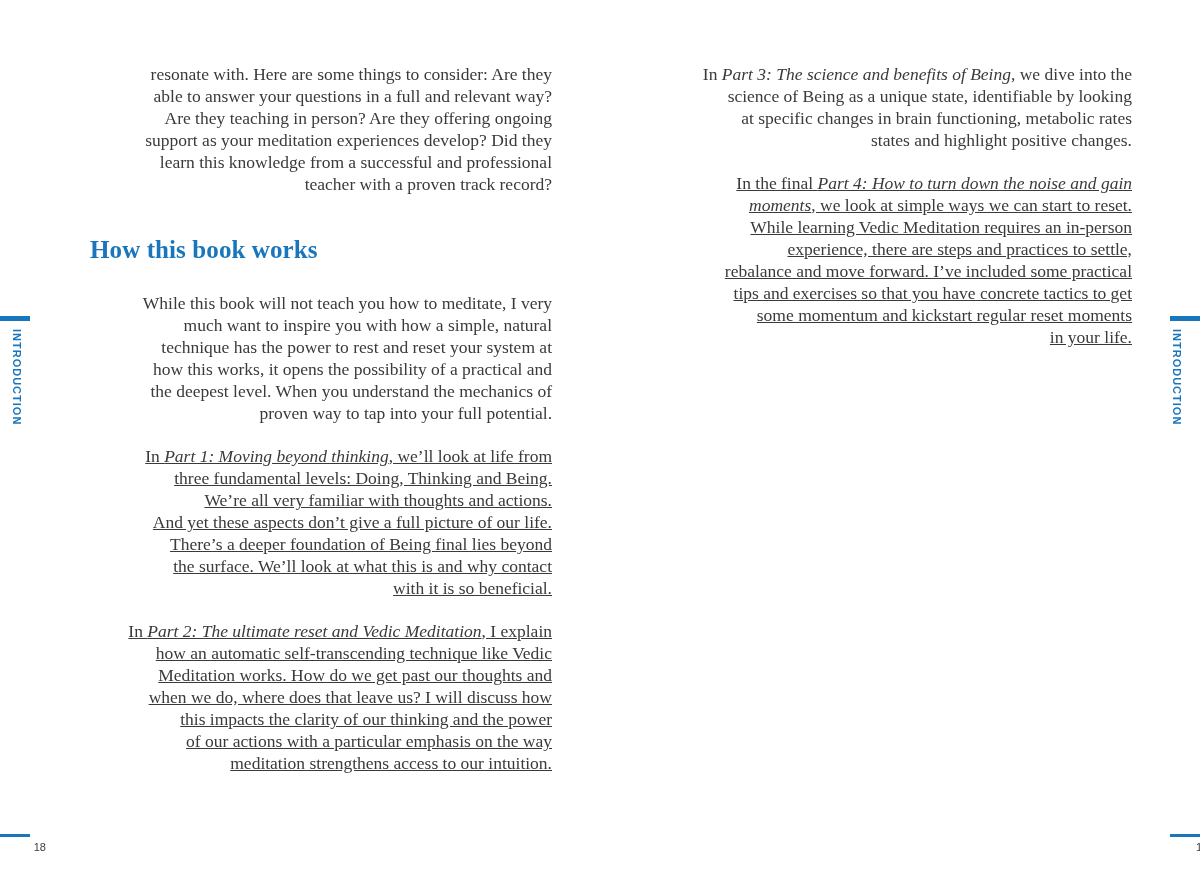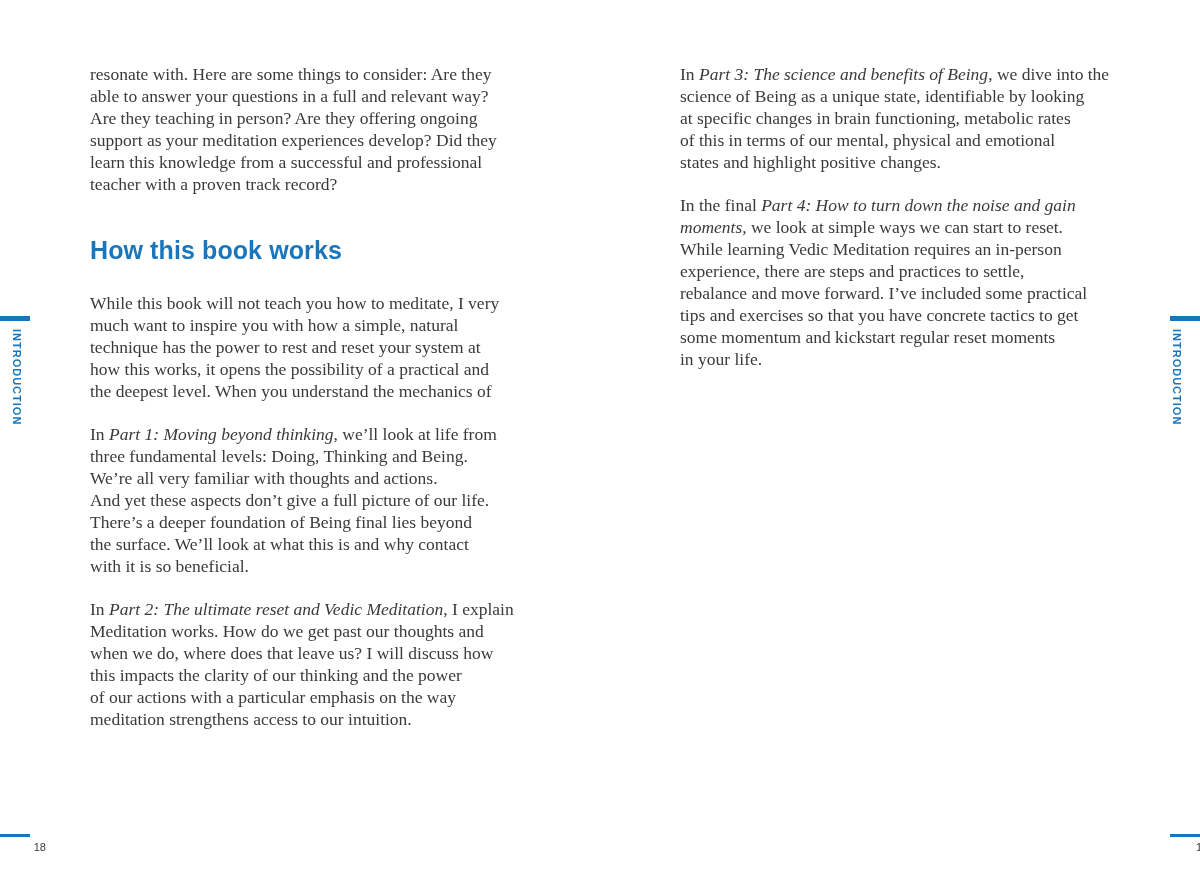--- a/index.html
+++ b/index.html
@@ -12,29 +12,29 @@
   }
   .spread { position: absolute; inset: 0; }
 
   .column {
     position: absolute; top: 63px; color: var(--ink);
     font-size: 17.5px;
   }
   .column.left  { left: 90px;  width: 462px; }
   .column.right { left: 680px; width: 452px; }
 
-  .para { margin: 0; }
+  .para { margin: 0; text-align: right; }
   .para .line { height: 22px; line-height: 22px; white-space: pre; }
   .para .em { font-style: italic; }
-  .para.gap { margin-top: 21px; }
+  .para.gap { margin-top: 21px; text-decoration: underline; }
   .para.gap-lg { margin-top: 28px; }
 
   h2.heading {
     margin: 41px 0 0 0; padding: 0;
-    font-family: Liberation Sans, sans-serif;
+    font-family: Liberation Serif, serif;
     font-weight: 700; font-size: 25px; line-height: 28px;
     color: var(--accent); letter-spacing: 0.1px;
   }
 
   .tab-bar {
     position: absolute; top: 316px; width: 30px; height: 5px;
     background: var(--accent);
   }
   .tab-bar.left  { left: 0; }
   .tab-bar.right { left: 1170px; }
@@ -84,46 +84,47 @@
         <div class="line"><span>learn this knowledge from a successful and professional</span></div>
         <div class="line"><span>teacher with a proven track record?</span></div>
       </div>
     <h2 class="heading">How this book works</h2>
     <div class="para gap-lg">
         <div class="line"><span>While this book will not teach you how to meditate, I very</span></div>
         <div class="line"><span>much want to inspire you with how a simple, natural</span></div>
         <div class="line"><span>technique has the power to rest and reset your system at</span></div>
         <div class="line"><span>how this works, it opens the possibility of a practical and</span></div>
         <div class="line"><span>the deepest level. When you understand the mechanics of</span></div>
+        <div class="line"><span>proven way to tap into your full potential.</span></div>
       </div>
     <div class="para gap">
         <div class="line"><span>In </span><span class="em">Part 1: Moving beyond thinking</span><span>, we’ll look at life from</span></div>
         <div class="line"><span>three fundamental levels: Doing, Thinking and Being.</span></div>
         <div class="line"><span>We’re all very familiar with thoughts and actions.</span></div>
         <div class="line"><span>And yet these aspects don’t give a full picture of our life.</span></div>
         <div class="line"><span>There’s a deeper foundation of Being final lies beyond</span></div>
         <div class="line"><span>the surface. We’ll look at what this is and why contact</span></div>
         <div class="line"><span>with it is so beneficial.</span></div>
       </div>
     <div class="para gap">
         <div class="line"><span>In </span><span class="em">Part 2: The ultimate reset and Vedic Meditation</span><span>, I explain</span></div>
+        <div class="line"><span>how an automatic self-transcending technique like Vedic</span></div>
         <div class="line"><span>Meditation works. How do we get past our thoughts and</span></div>
         <div class="line"><span>when we do, where does that leave us? I will discuss how</span></div>
         <div class="line"><span>this impacts the clarity of our thinking and the power</span></div>
         <div class="line"><span>of our actions with a particular emphasis on the way</span></div>
         <div class="line"><span>meditation strengthens access to our intuition.</span></div>
       </div>
   </div>
 
   <div class="column right">
     <div class="para">
         <div class="line"><span>In </span><span class="em">Part 3: The science and benefits of Being</span><span>, we dive into the</span></div>
         <div class="line"><span>science of Being as a unique state, identifiable by looking</span></div>
         <div class="line"><span>at specific changes in brain functioning, metabolic rates</span></div>
-        <div class="line"><span>of this in terms of our mental, physical and emotional</span></div>
         <div class="line"><span>states and highlight positive changes.</span></div>
       </div>
     <div class="para gap">
         <div class="line"><span>In the final </span><span class="em">Part 4: How to turn down the noise and gain</span></div>
         <div class="line"><span class="em">moments</span><span>, we look at simple ways we can start to reset.</span></div>
         <div class="line"><span>While learning Vedic Meditation requires an in-person</span></div>
         <div class="line"><span>experience, there are steps and practices to settle,</span></div>
         <div class="line"><span>rebalance and move forward. I’ve included some practical</span></div>
         <div class="line"><span>tips and exercises so that you have concrete tactics to get</span></div>
         <div class="line"><span>some momentum and kickstart regular reset moments</span></div>

